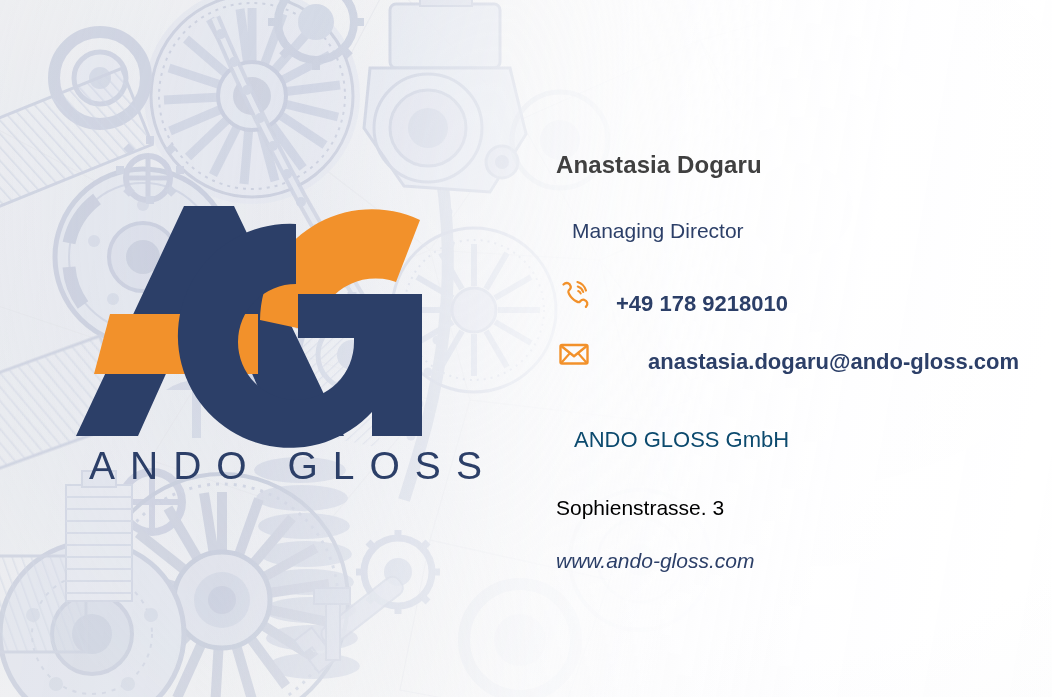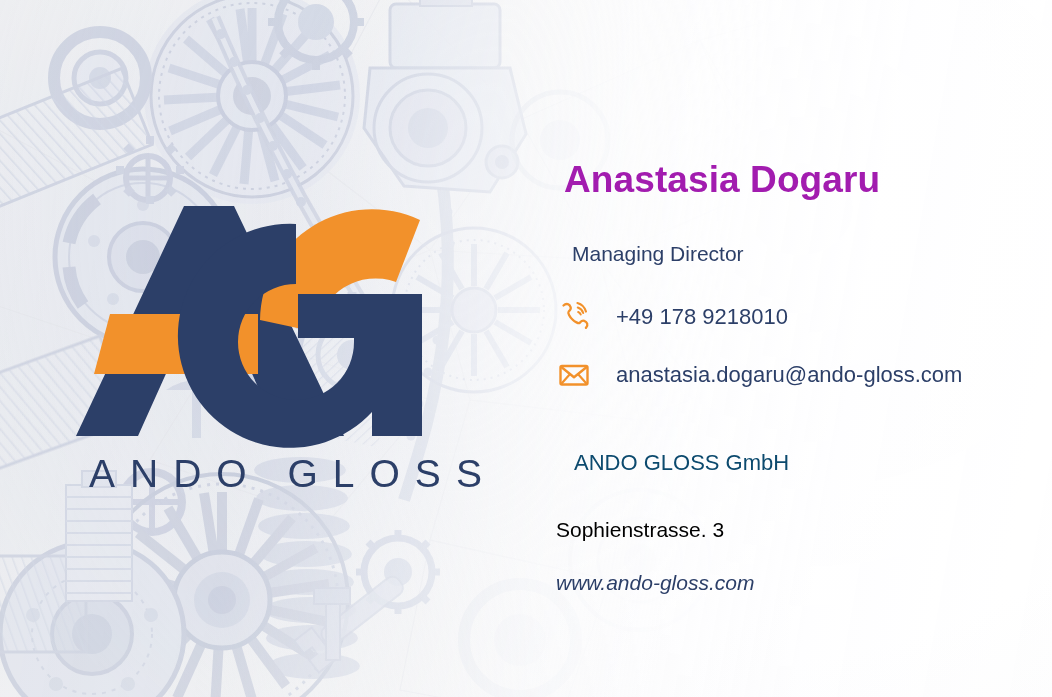--- a/index.html
+++ b/index.html
@@ -56,64 +56,65 @@
     position: absolute;
     left: 62px;
     top: 186px;
     width: 420px;
     height: 330px;
   }
   .logo-mark { position: absolute; left: 0; top: 0; }
   .wordmark {
     position: absolute;
     left: 12px;
-    top: 268px;
+    top: 260px;
     width: 410px;
     text-align: center;
     color: #2c3f68;
     font-size: 39px;
     font-weight: 400;
     letter-spacing: 15px;
     text-indent: 15px;
     line-height: 1;
     white-space: nowrap;
   }
 
   
   .info {
     position: absolute;
     left: 556px;
     top: 152px;
     width: 470px;
     color: #2c3f68;
   }
   .person-name {
-    font-size: 37px;
+    font-size: 24px;
     font-weight: bold;
     letter-spacing: 0.1px;
     line-height: 1.1;
-    margin: 8px;
-    color: #a21caf;
+    margin: 0;
+    color: #404040;
   }
   .person-title {
     font-size: 21px;
     font-weight: 400;
     line-height: 1.1;
     margin: 16px;
     padding-top: 25px;
     color: #2c3f68;
   }
 
   .contact-row {
     display: flex;
-    align-items: center;
+    align-items: flex-end;
     height: 44px;
+    font-weight: bold;
   }
   .contact-row.phone-row { margin-top: 30px; }
-  .contact-row.email-row { margin-top: 14px; }
+  .contact-row.email-row { margin-top: 14px; gap: 32px; }
   .contact-icon {
     width: 40px;
     min-width: 40px;
     height: 40px;
     display: flex;
     align-items: center;
     justify-content: flex-start;
   }
   .contact-text {
     font-size: 22px;

